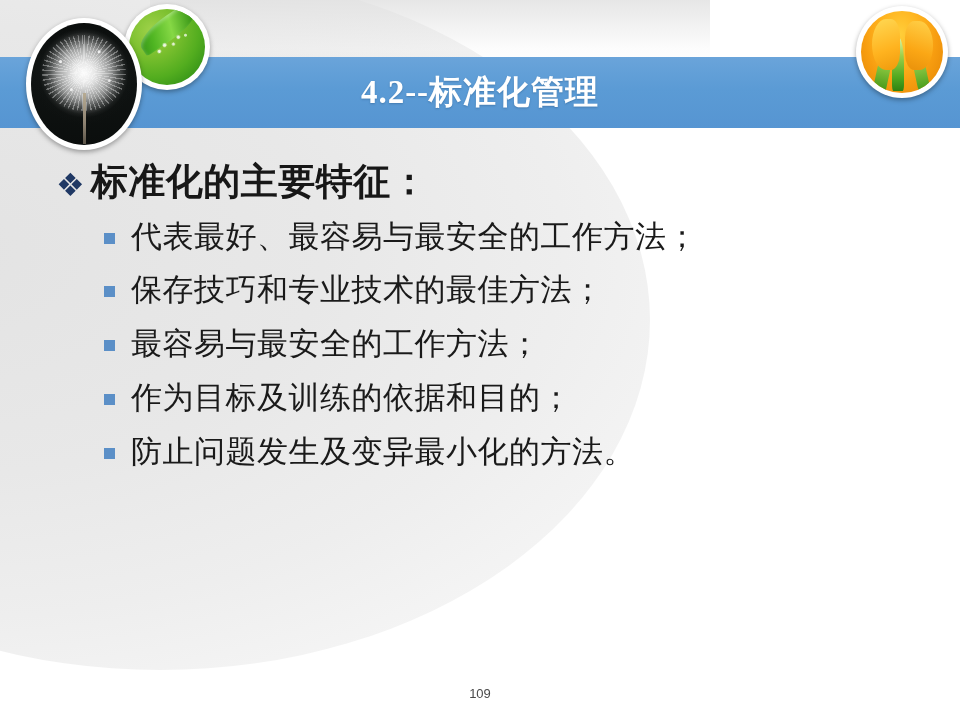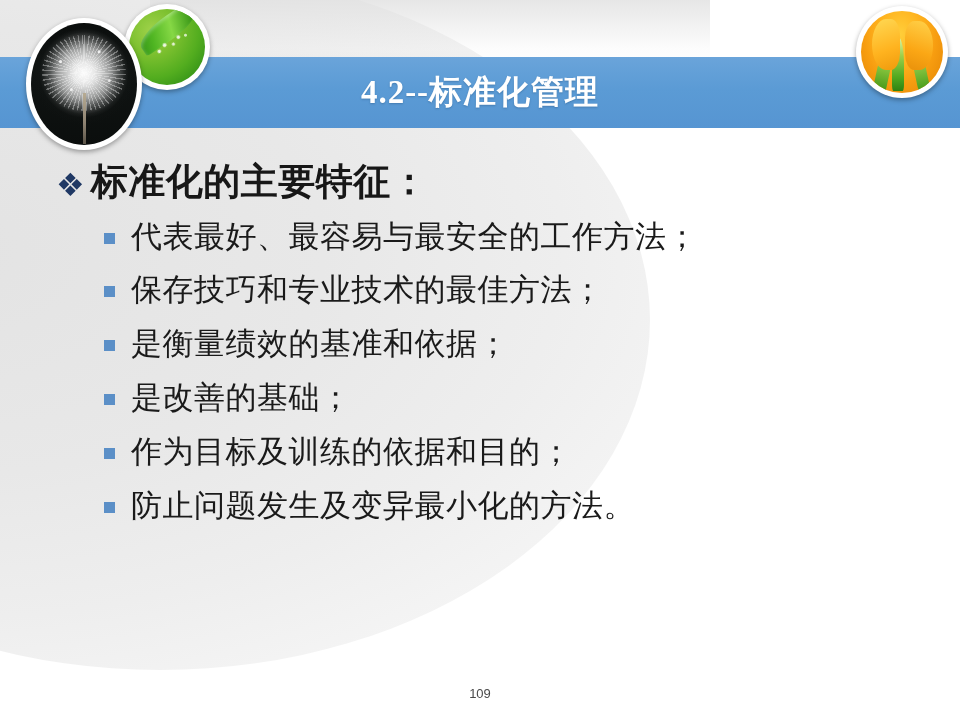--- a/index.html
+++ b/index.html
@@ -304,25 +304,21 @@
       <li class="bullet-item">
         <span class="sq-bullet"></span>
         <span class="bullet-text">代表最好、最容易与最安全的工作方法；</span>
       </li>
       <li class="bullet-item">
         <span class="sq-bullet"></span>
         <span class="bullet-text">保存技巧和专业技术的最佳方法；</span>
       </li>
       <li class="bullet-item">
         <span class="sq-bullet"></span>
-        <span class="bullet-text">是衡量绩效的基准和依据；</span>
-      </li>
-      <li class="bullet-item">
-        <span class="sq-bullet"></span>
-        <span class="bullet-text">是改善的基础；</span>
+        <span class="bullet-text">最容易与最安全的工作方法；</span>
       </li>
       <li class="bullet-item">
         <span class="sq-bullet"></span>
         <span class="bullet-text">作为目标及训练的依据和目的；</span>
       </li>
       <li class="bullet-item">
         <span class="sq-bullet"></span>
         <span class="bullet-text">防止问题发生及变异最小化的方法。</span>
       </li>
     </ul>

